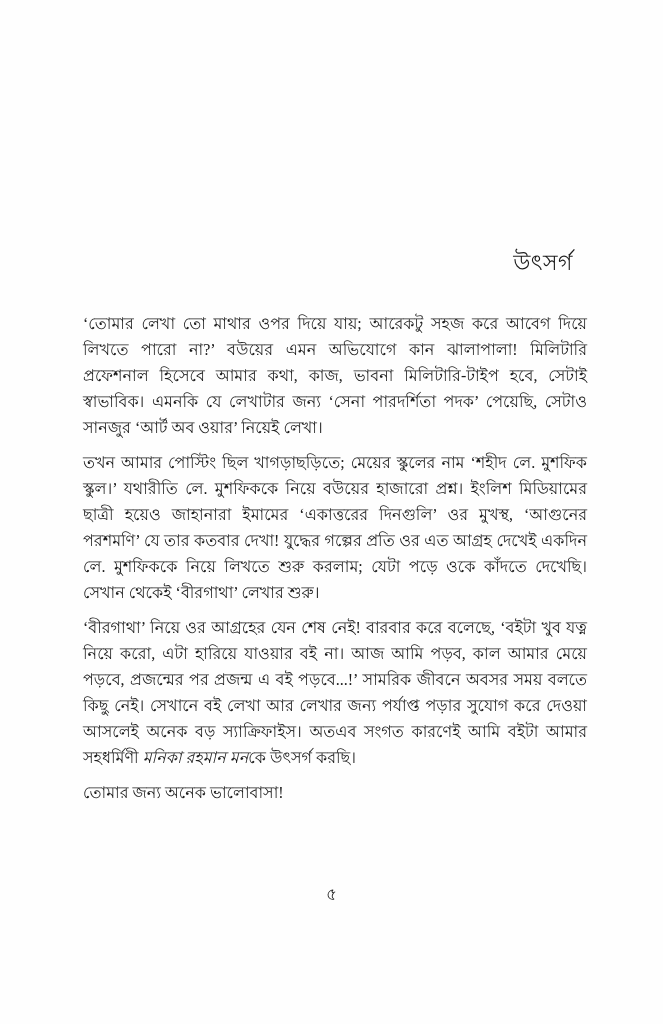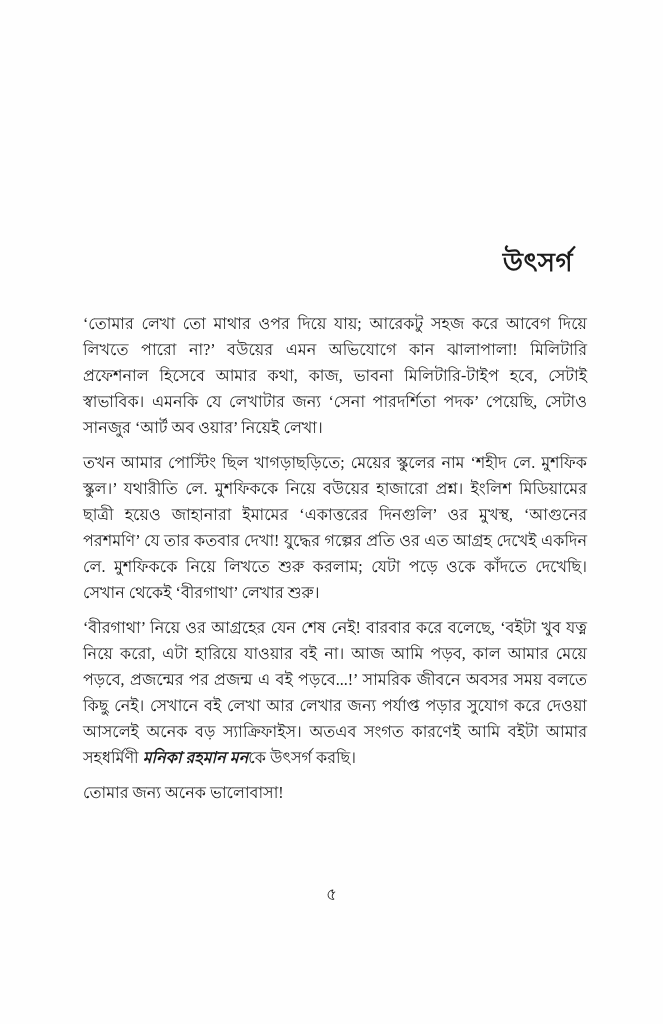--- a/index.html
+++ b/index.html
@@ -14,36 +14,35 @@
     margin: 0;
     background: #fefefe;
     color: #1b1b1b;
     font-family: "Liberation Serif", "DejaVu Serif", serif;
     box-sizing: border-box;
     padding: 245px 76px 0 83px;
     overflow: hidden;
   }
   .title {
     margin: 0 14px 30px 0;
-    font-size: 26px;
+    font-size: 22px;
     line-height: 36px;
-    font-weight: 700;
+    font-weight: 400;
     text-align: right;
     letter-spacing: 0.5px;
   }
   .body-para {
     margin: 0 0 9px 0;
     font-size: 16px;
     line-height: 26px;
     text-align: justify;
     text-justify: inter-word;
   }
   .body-para em {
     font-style: italic;
-    font-weight: bold;
   }
   .closing {
     text-align: left;
     margin-top: 1px;
   }
   .page-number {
     position: absolute;
     top: 884px;
     left: 0;
     width: 100%;

